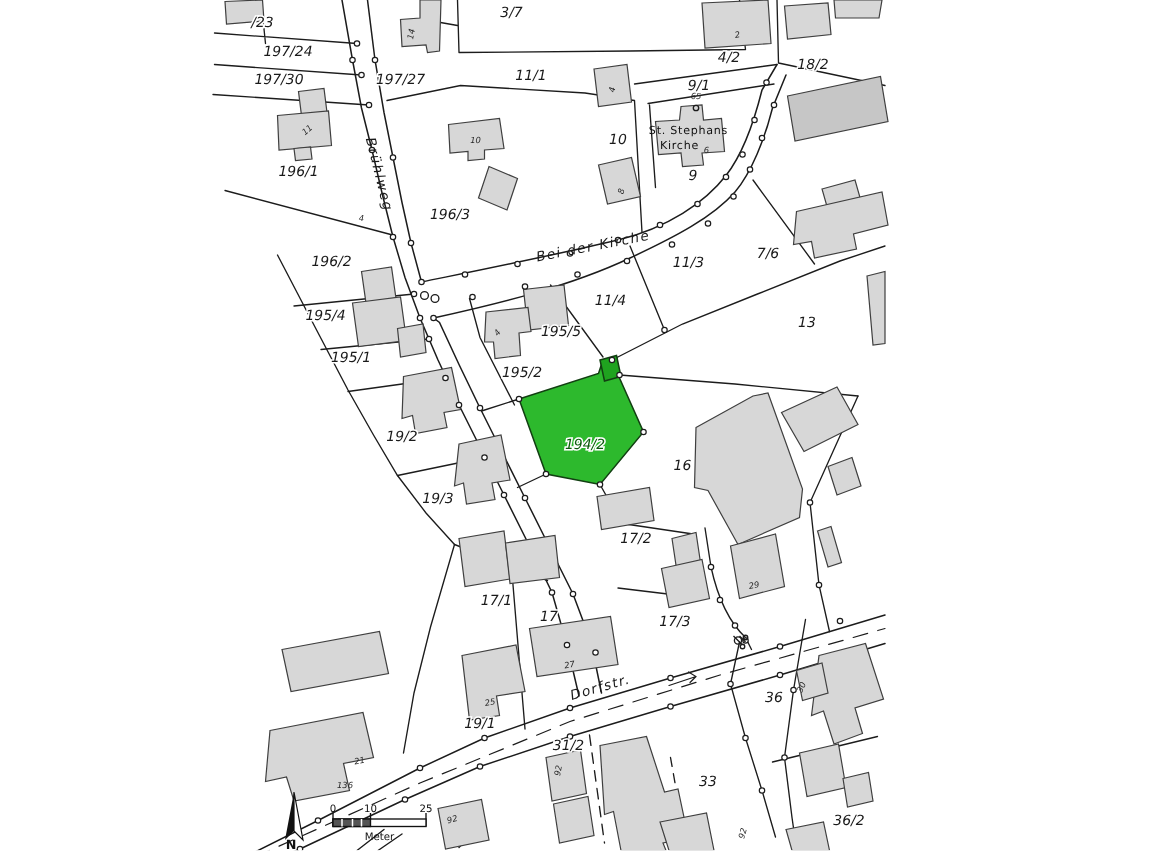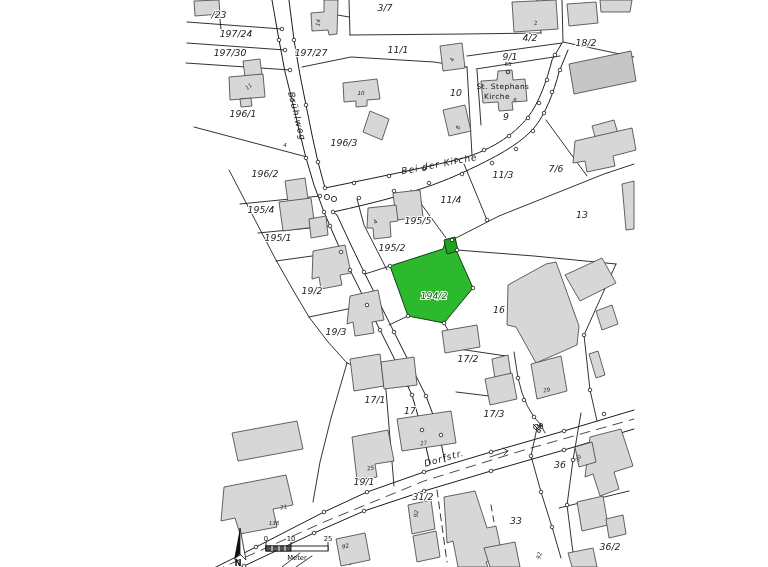--- a/index.html
+++ b/index.html
@@ -1,17 +1,17 @@
 <!DOCTYPE html>
 <html><head>
 <meta charset="utf-8">
 <style>
   html,body{margin:0;padding:0;background:#fff;}
   .stage{position:relative;width:640px;height:567px;background:#fff;overflow:hidden;
-         font-family:"DejaVu Sans",sans-serif;padding-left:44px;}
+         font-family:"DejaVu Sans",sans-serif;}
   svg{display:block;}
   svg text{font-family:"DejaVu Sans",sans-serif;}
   .parcel-lbl{font-style:italic;paint-order:stroke;stroke:#ffffff;stroke-width:2px;}
   .house-num{font-style:italic;}
   .street-lbl{font-style:italic;letter-spacing:1px;}
   .church-lbl{letter-spacing:.5px;paint-order:stroke;stroke:#d7d7d7;stroke-width:0;}
 </style>
 </head>
 <body>
 

